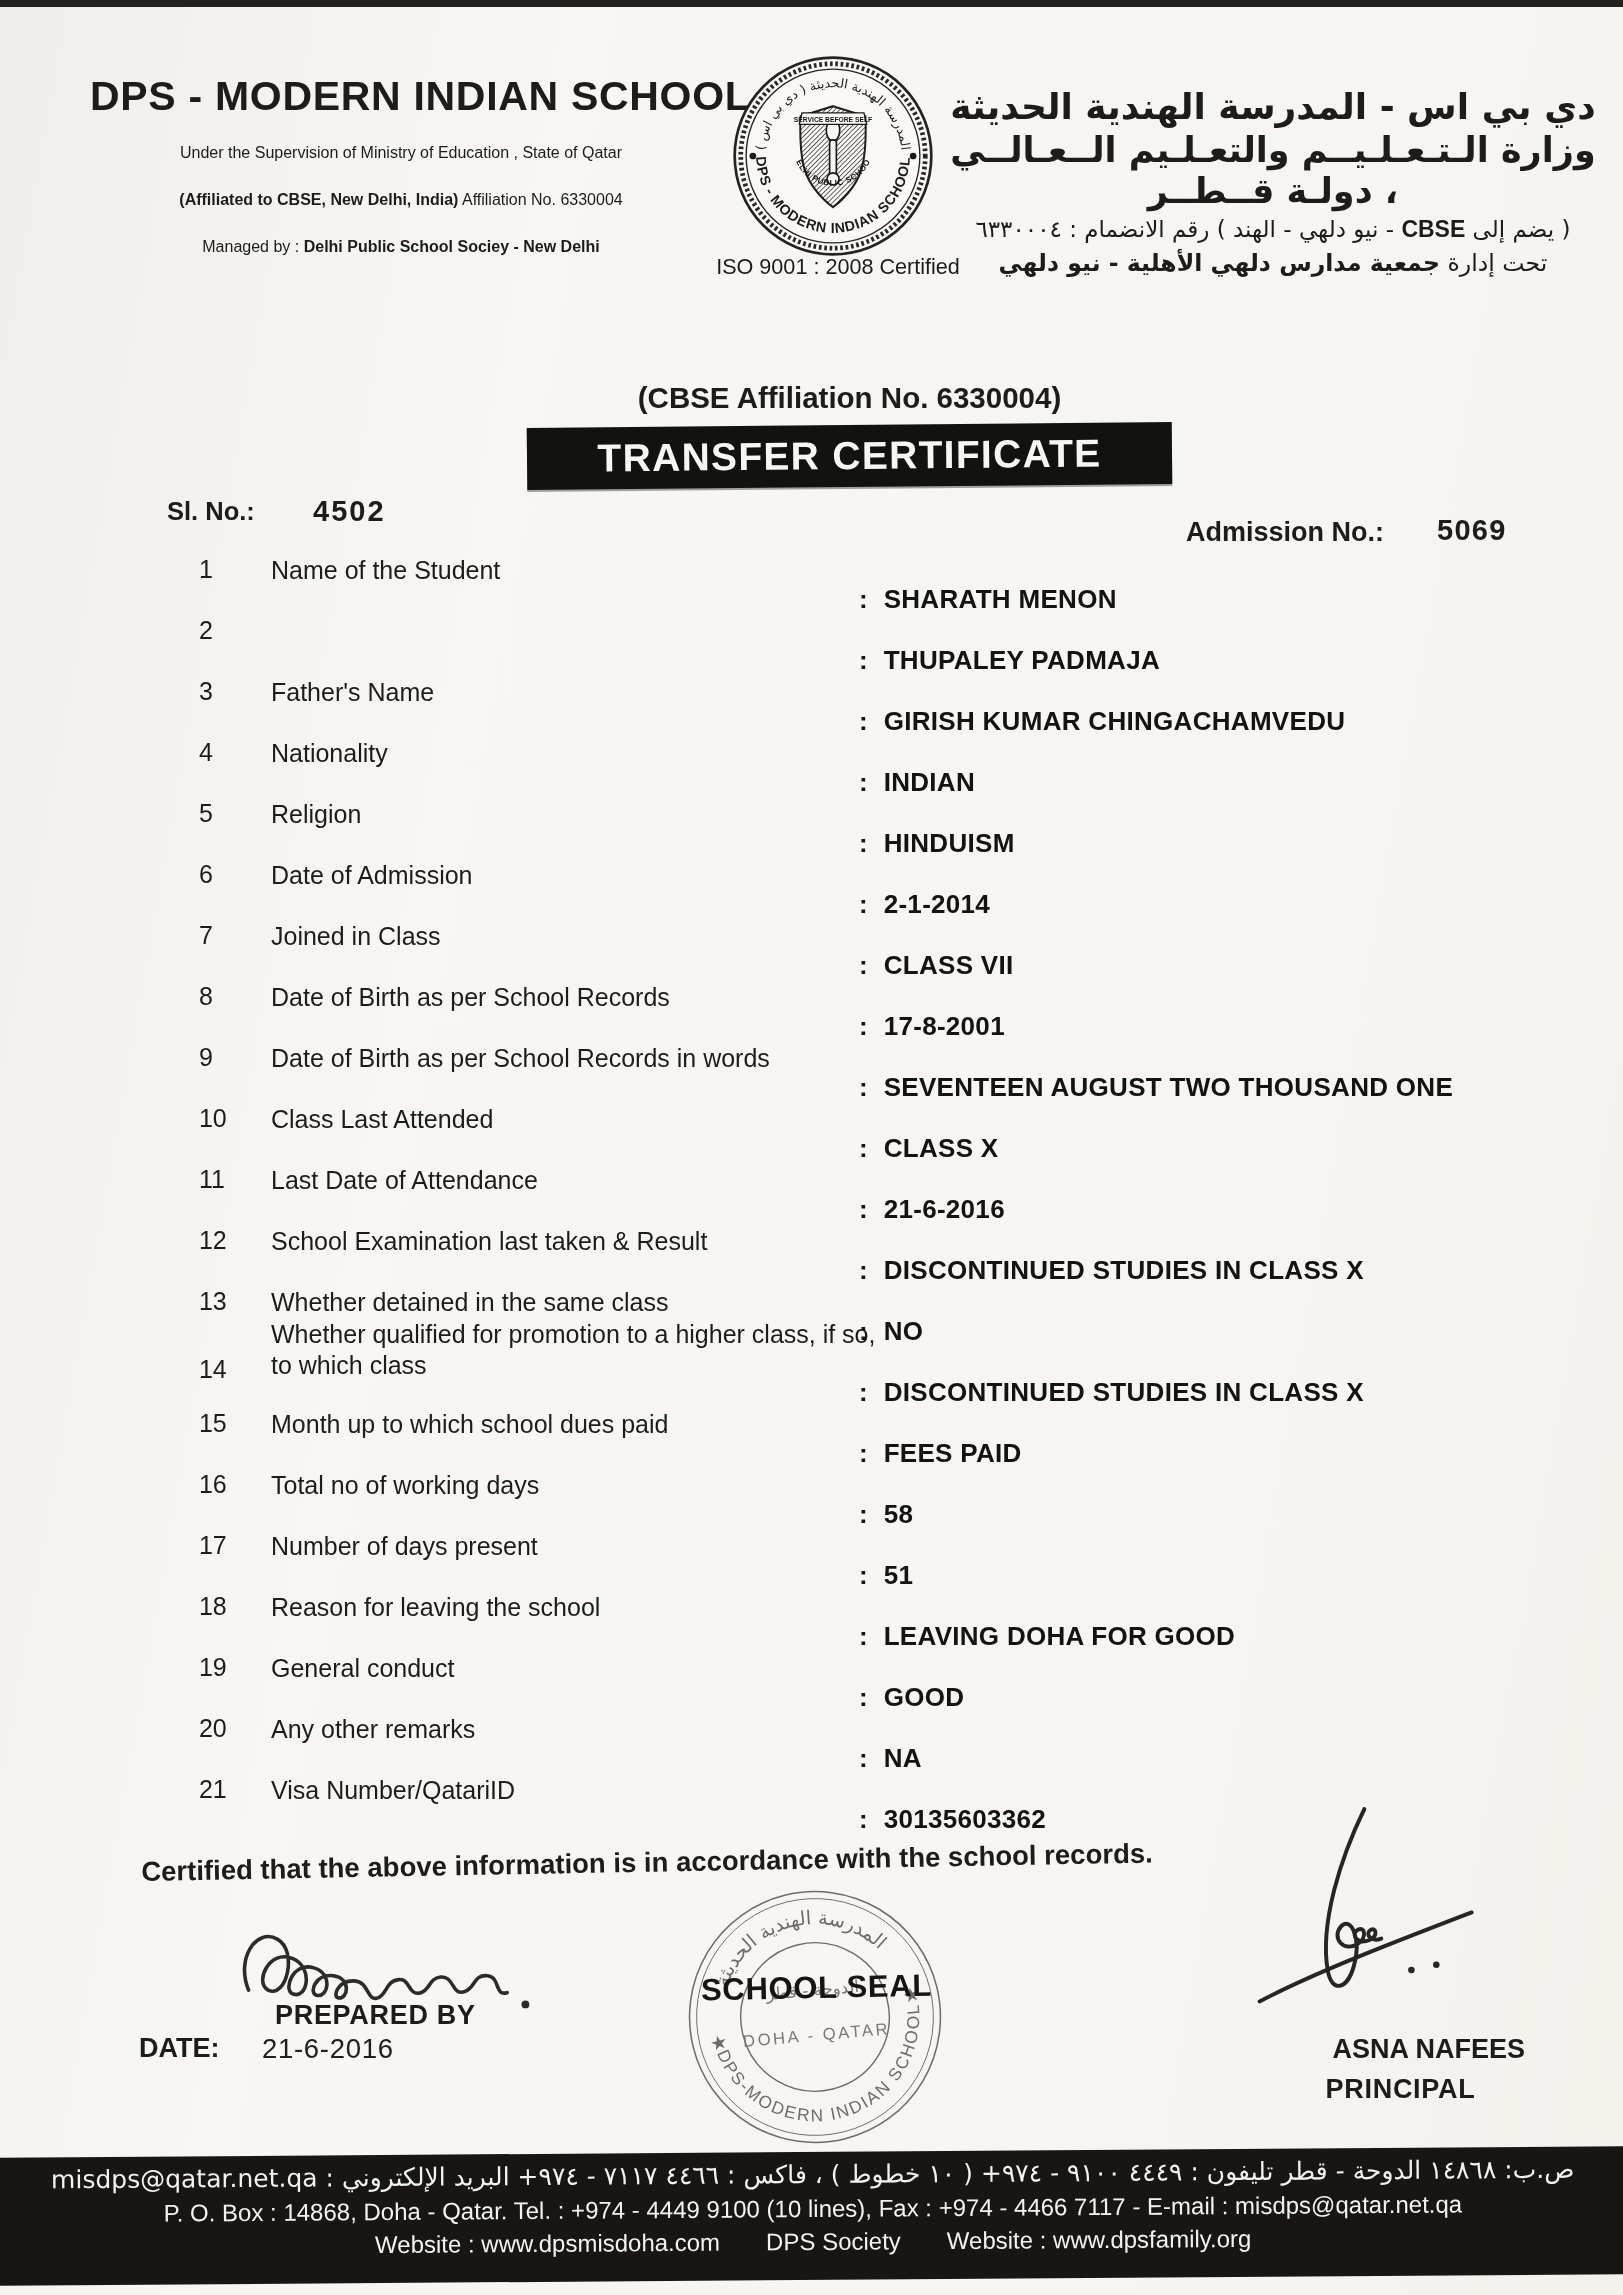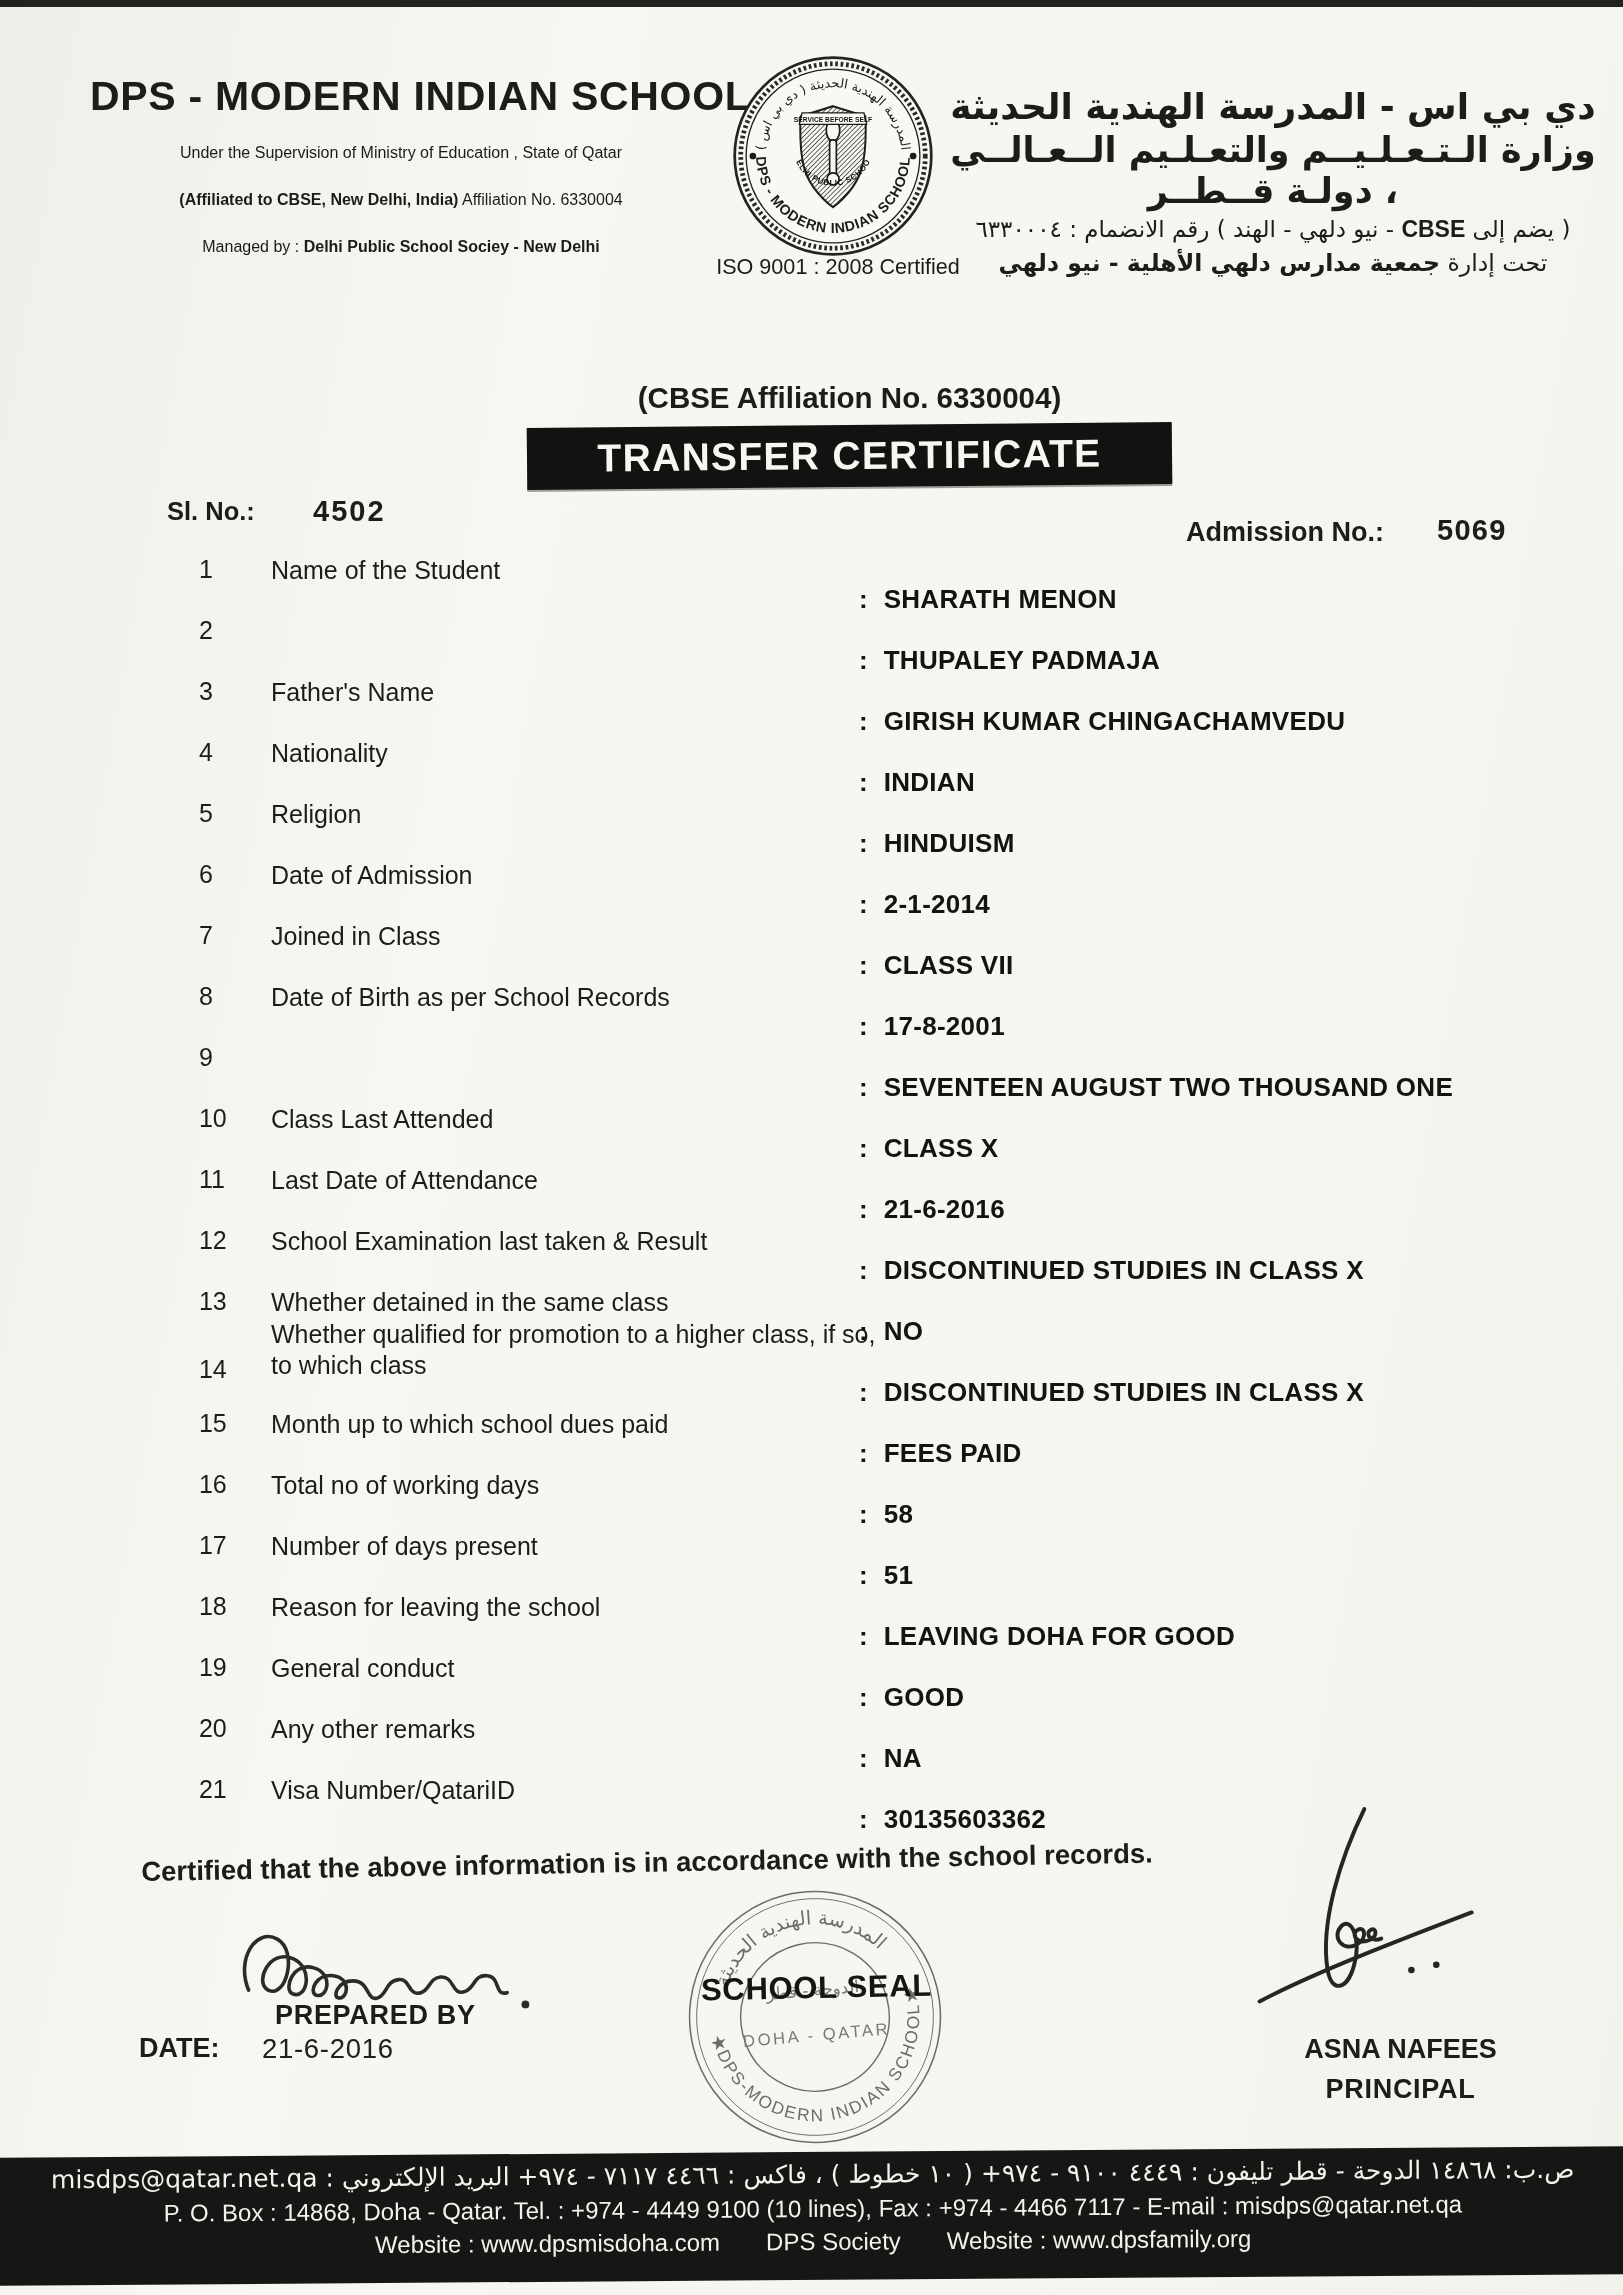--- a/index.html
+++ b/index.html
@@ -45,21 +45,21 @@
   .row.two .no{top:10.5px;}
   
   .certified{left:141px;top:1856px;width:1126px;font-size:27.5px;font-weight:700;
              transform:rotate(-1.05deg);transform-origin:left top;}
   .prepared{left:275px;top:2000px;font-size:27px;font-weight:700;letter-spacing:0.7px;}
   .date-l{left:139px;top:2033px;font-size:27px;font-weight:700;}
   .date-v{left:262px;top:2033px;font-size:27.5px;font-weight:400;letter-spacing:0.7px;color:#21201e;}
   .seal-box{left:666px;top:1873px;width:298px;height:288px;}
   .seal-overlay{left:669px;top:1970px;width:295px;text-align:center;font-size:31px;
                 font-weight:700;letter-spacing:0.7px;color:#161513;transform:rotate(-1.2deg);}
-  .asna{left:1276px;top:2034px;width:249px;text-align:center;font-size:27px;font-weight:700;}
+  .asna{left:1276px;top:2034px;width:249px;text-align:right;font-size:27px;font-weight:700;}
   .principal{left:1276px;top:2074px;width:249px;text-align:center;font-size:27px;font-weight:700;letter-spacing:0.7px;}
   .sig-left{left:230px;top:1913px;width:314px;height:111px;}
   .sig-right{left:1236px;top:1805px;width:288px;height:226px;}
   
   .band{left:-9.2px;top:2152px;width:1644px;height:128px;background:#171614;
         transform:rotate(-0.4deg);color:#f3f2ee;text-align:center;}
   .f-ar{margin-top:7.9px;font-size:25px;direction:rtl;font-family:"DejaVu Sans",sans-serif;}
   .f-en{margin-top:5.9px;font-size:24px;}
   .f-web{margin-top:5.2px;font-size:24px;}
   .f-web .gap{display:inline-block;width:46px;}
@@ -175,20 +175,21 @@
         <span class="lbl">Joined in Class</span>
         <span class="valw"><span class="colon">:</span><span class="val">CLASS VII</span></span>
       </div>
       <div class="row">
         <span class="no">8</span>
         <span class="lbl">Date of Birth as per School Records</span>
         <span class="valw"><span class="colon">:</span><span class="val">17-8-2001</span></span>
       </div>
       <div class="row">
         <span class="no">9</span>
+        <span class="lbl">Date of Birth as per School Records in words</span>
         <span class="valw"><span class="colon">:</span><span class="val">SEVENTEEN AUGUST TWO THOUSAND ONE</span></span>
       </div>
       <div class="row">
         <span class="no">10</span>
         <span class="lbl">Class Last Attended</span>
         <span class="valw"><span class="colon">:</span><span class="val">CLASS X</span></span>
       </div>
       <div class="row">
         <span class="no">11</span>
         <span class="lbl">Last Date of Attendance</span>

